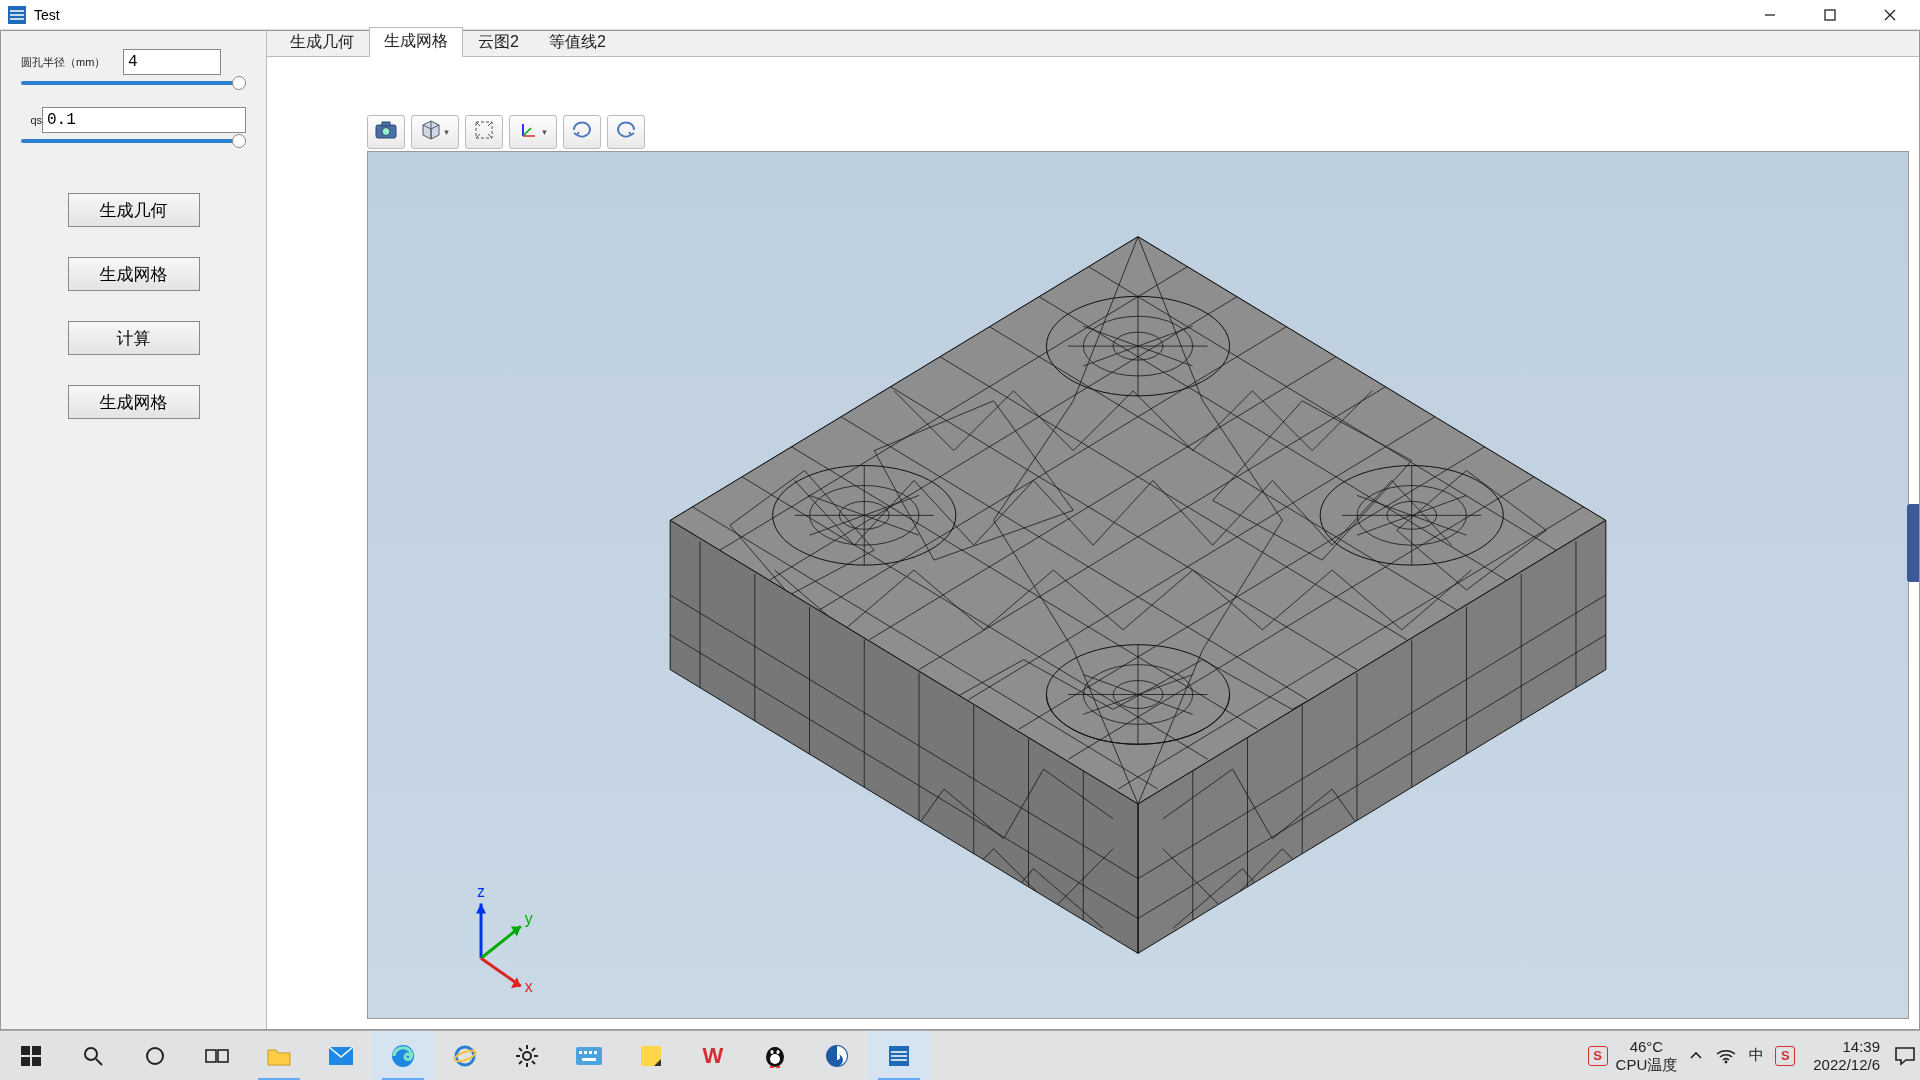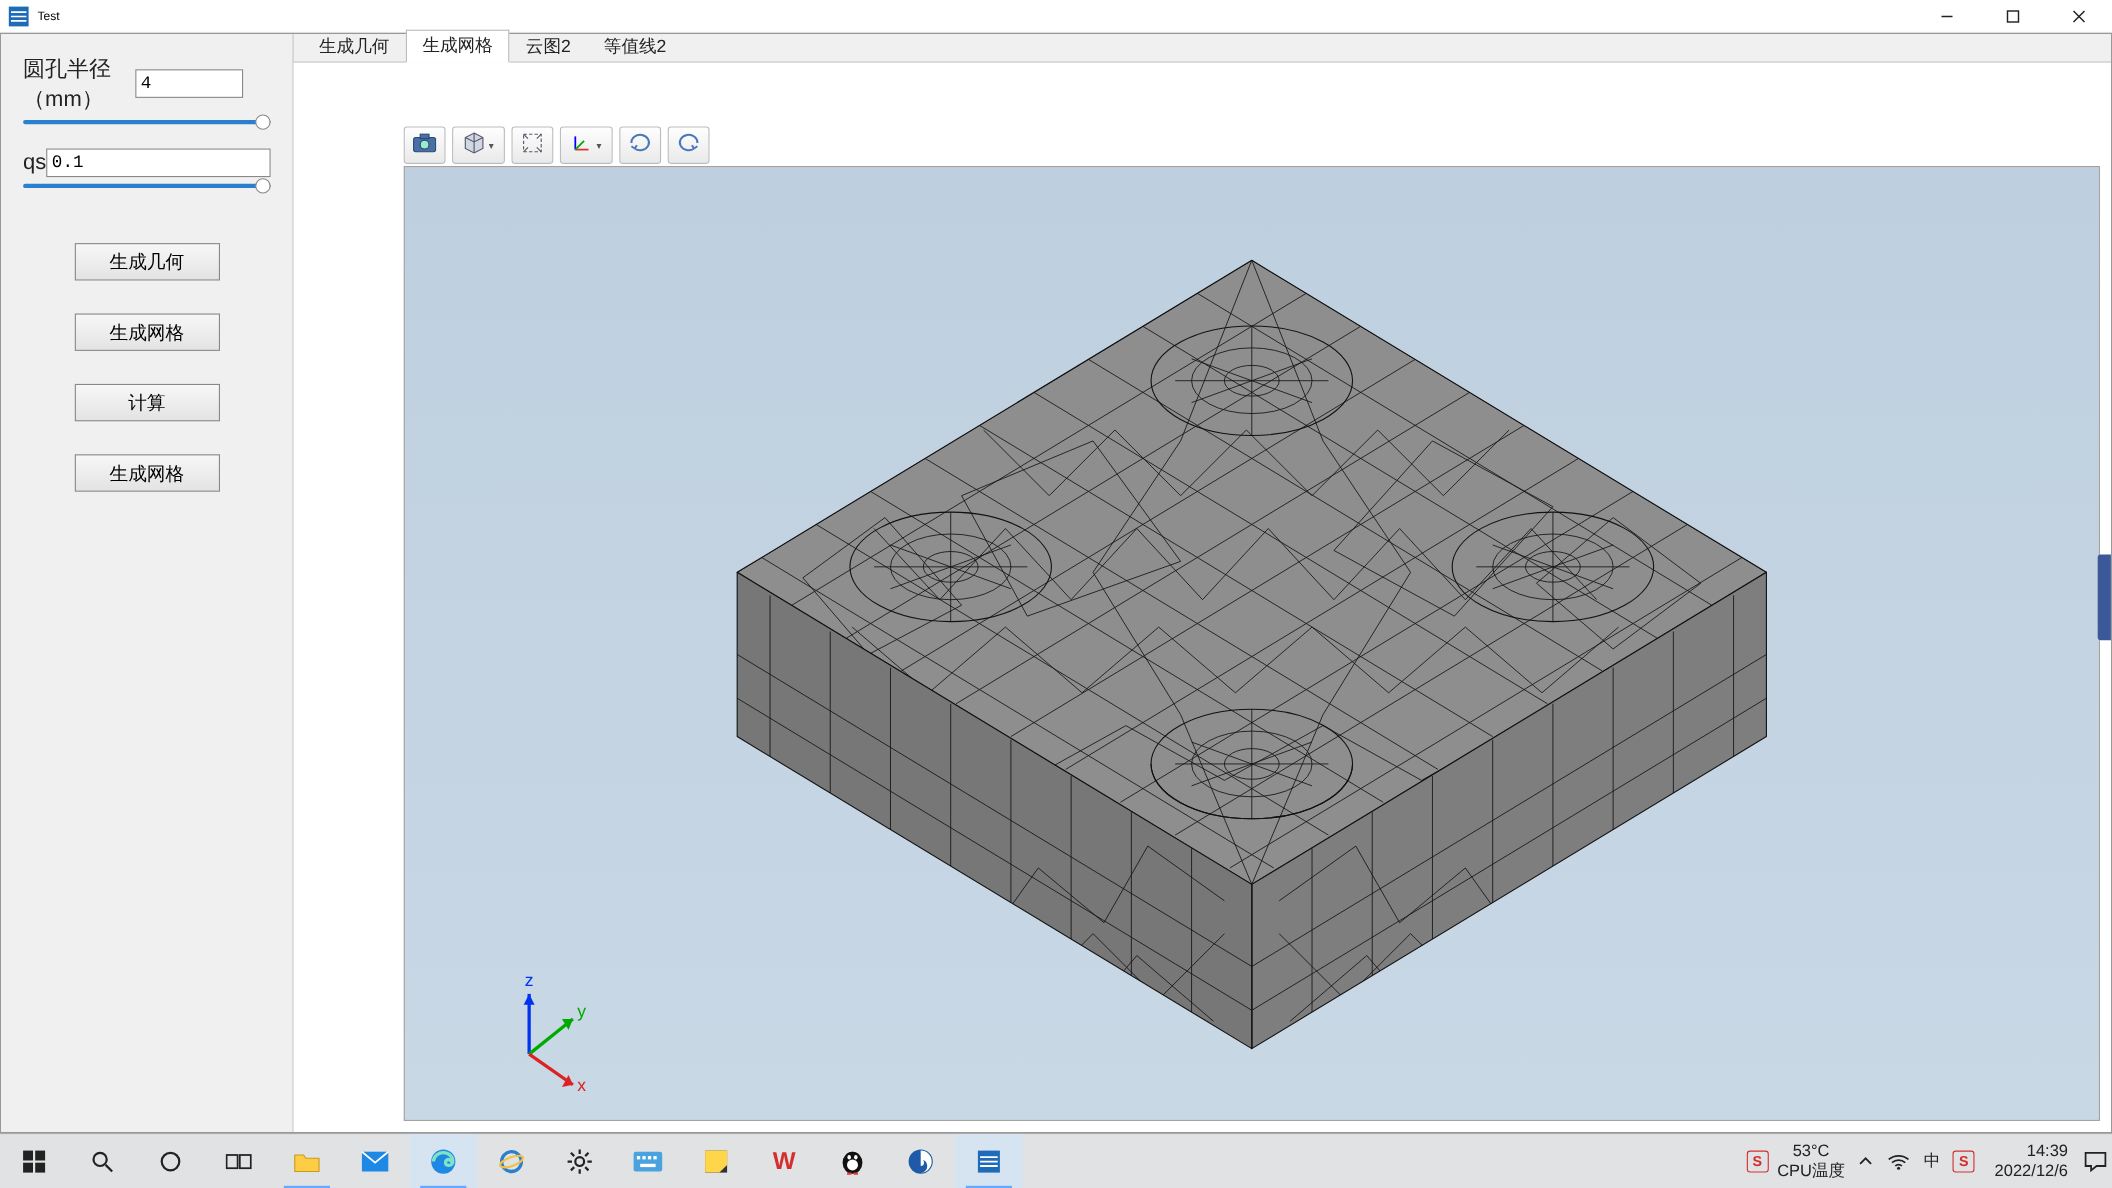--- a/index.html
+++ b/index.html
@@ -1,31 +1,31 @@
 <!DOCTYPE html>
 <html><head>
 <meta charset="utf-8">
 <style>
 * { box-sizing: border-box; margin: 0; padding: 0; }
 html, body { width: 1920px; height: 1080px; font-family: "Microsoft YaHei", "SimSun", Arial, sans-serif; font-size: 17px; background: #d4d0c8; overflow: hidden; }
 
 
 .titlebar { height: 30px; background: #fff; display: flex; align-items: center; border-bottom: 1px solid #ddd; }
 .titlebar .appicon { width: 22px; height: 22px; margin-left: 6px; display: flex; align-items: center; justify-content: center; color: #1e6bb8; }
-.titlebar .title { margin-left: 6px; font-size: 11px; color: #000; }
+.titlebar .title { margin-left: 6px; font-size: 14px; color: #000; }
 .titlebar .spacer { flex: 1; }
 .titlebar .winbtn { width: 60px; height: 30px; display: flex; align-items: center; justify-content: center; font-size: 17px; color: #222; }
 
 
 .appbody { position: absolute; top: 30px; left: 0; right: 0; bottom: 50px; background: #f0f0f0; display: flex; border: 1px solid #999; }
 
 
 .sidebar { width: 266px; background: #f0f0f0; border-right: 1px solid #bbb; padding: 18px 20px; }
 .param-row { display: flex; align-items: center; margin-bottom: 2px; }
-.param-label { font-size: 20px; color: #222; width: 102px; }
+.param-label { font-size: 11px; color: #222; width: 102px; }
 .param-label.short { width: 22px; text-align: right; }
 .param-input { height: 26px; width: 98px; border: 1px solid #888; background: #fff; font-size: 16px; padding: 0 4px; font-family: "Courier New", monospace; }
 .param-input.wide { width: 204px; }
 .slider-track { height: 4px; background: #2a7fce; border-radius: 2px; margin: 6px 0 22px; position: relative; }
 .slider-thumb { position: absolute; top: -5px; width: 14px; height: 14px; background: #fff; border: 1px solid #888; border-radius: 50%; }
 
 .sidebar .btn { display: block; width: 132px; height: 34px; margin: 0 auto 30px; background: linear-gradient(#f7f7f7,#e3e3e3); border: 1px solid #888; font-size: 17px; cursor: pointer; }
 
 
 .mainpane { flex: 1; display: flex; flex-direction: column; background: #f0f0f0; }
@@ -391,21 +391,21 @@
         <rect x="1" y="1" width="20" height="20" fill="#1e6bb8"></rect>
         <path d="M3 7h16M3 11h16M3 15h16" stroke="#fff" stroke-width="1.6"></path>
       </svg>
     <div class="underline"></div>
   </div>
 
   <div class="sys-spacer"></div>
   <div class="systray">
     <span class="icon" style="color:#d32f2f;font-weight:700;border:1.5px solid #d32f2f;border-radius:3px;font-size:13px;width:20px;height:20px;">S</span>
     <div class="stat">
-      <div>53°C</div>
+      <div>46°C</div>
       <div>CPU温度</div>
     </div>
     <span class="icon">
       <svg width="14" height="14">
           <path d="M2 9 L7 4 L12 9" fill="none" stroke="#222" stroke-width="1.6"></path>
         </svg>
     </span>
     <span class="icon">
       <svg width="20" height="16">
           <path d="M1 6a14 14 0 0 1 18 0M4 9a9 9 0 0 1 12 0M7 12a4 4 0 0 1 6 0" fill="none" stroke="#222" stroke-width="1.6"></path>

